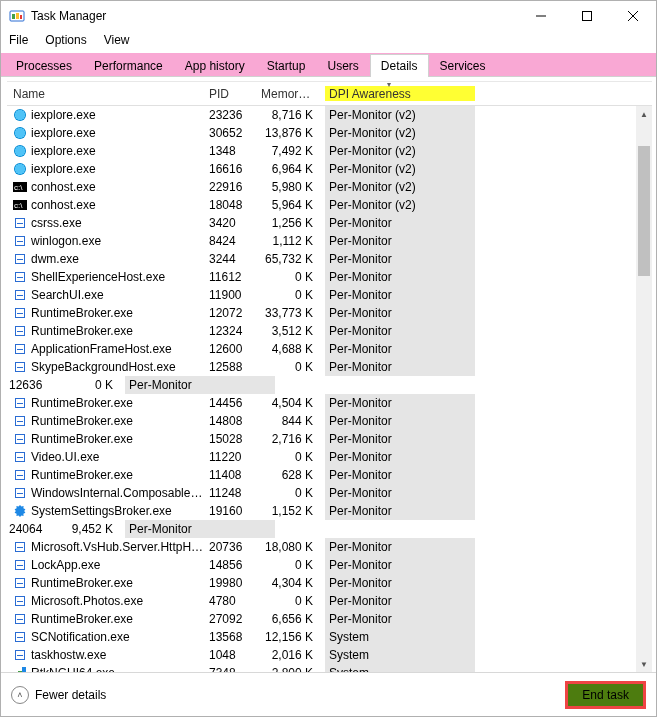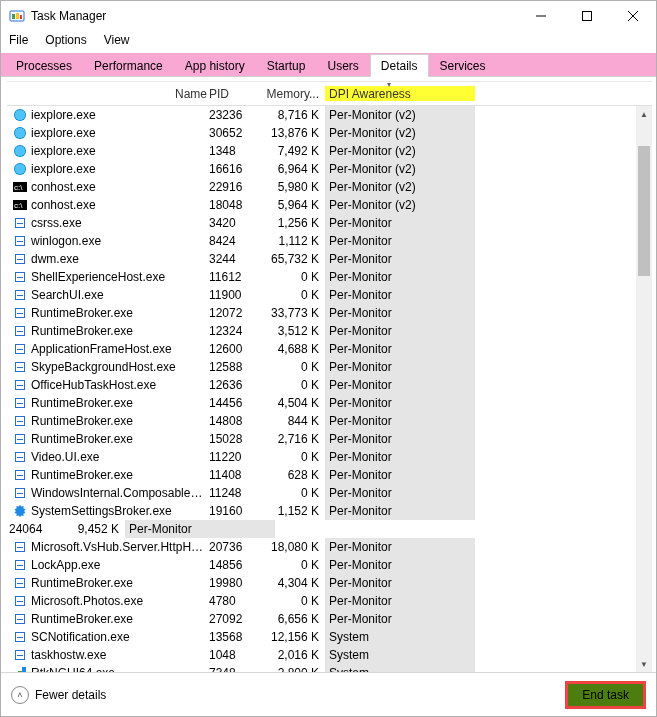--- a/index.html
+++ b/index.html
@@ -63,23 +63,23 @@
     position: relative;
   }
   .main-area {
     display: flex;
     flex-direction: column;
     flex: 1;
     overflow: hidden;
     margin: 4px 4px 0 6px;
     border-top: 1px solid #e8e8e8;
   }
-  .col-name   { width: 200px; padding-left: 6px; text-align: right; }
+  .col-name   { width: 200px; padding-left: 6px; }
   .col-pid    { width: 54px;  text-align: left; padding-left: 2px;}
-  .col-mem    { width: 64px;  text-align: right; padding-right: 6px;}
+  .col-mem    { width: 64px;  text-align: right; padding-right: 12px;}
   .col-dpi    { width: 150px; padding-left: 4px; }
   .col-dpi-h  { width: 150px; padding-left: 4px; background: #ffff33; height: 100%; display:flex; align-items:center;}
   .headers .col-dpi-h { background: #ffff33; }
   .headers > div { overflow: hidden; text-overflow: ellipsis; white-space: nowrap; }
   .headers { height: 24px; align-items: center; }
   .headers .sort-ind {
     position: absolute;
     left: 380px;
     top: -2px;
     font-size: 8px;
@@ -362,26 +362,20 @@
             <span class="proc-icon">
               <span class="ico-gen"></span>
             </span>
             <span class="pname">SkypeBackgroundHost.exe</span>
           </div>
           <div class="col-pid">12588</div>
           <div class="col-mem">0 K</div>
           <div class="col-dpi">Per-Monitor</div>
         </div>
         <div class="row">
-          <div class="col-name">
-            <span class="proc-icon">
-              <span class="ico-gen"></span>
-            </span>
-            <span class="pname">OfficeHubTaskHost.exe</span>
-          </div>
           <div class="col-pid">12636</div>
           <div class="col-mem">0 K</div>
           <div class="col-dpi">Per-Monitor</div>
         </div>
         <div class="row">
           <div class="col-name">
             <span class="proc-icon">
               <span class="ico-gen"></span>
             </span>
             <span class="pname">RuntimeBroker.exe</span>

